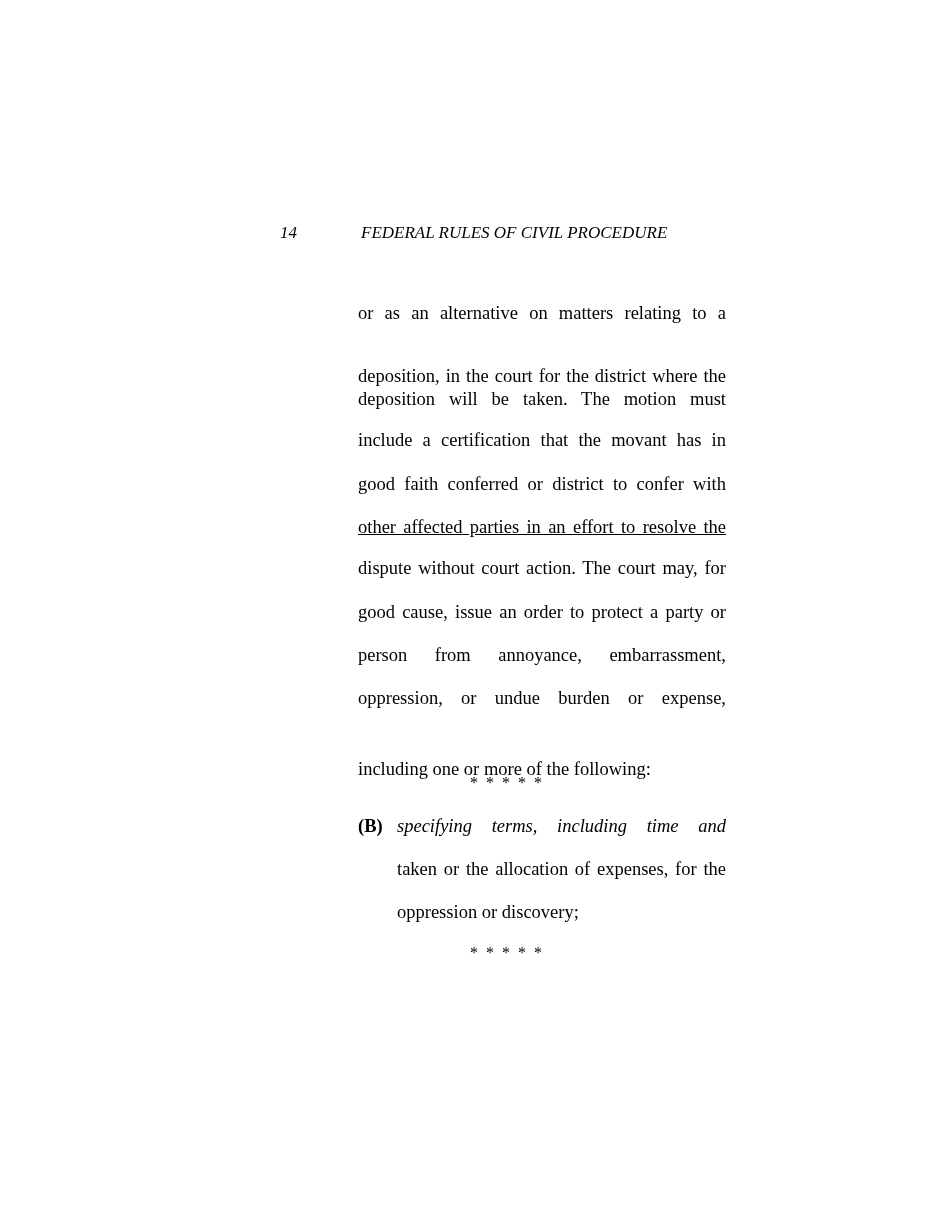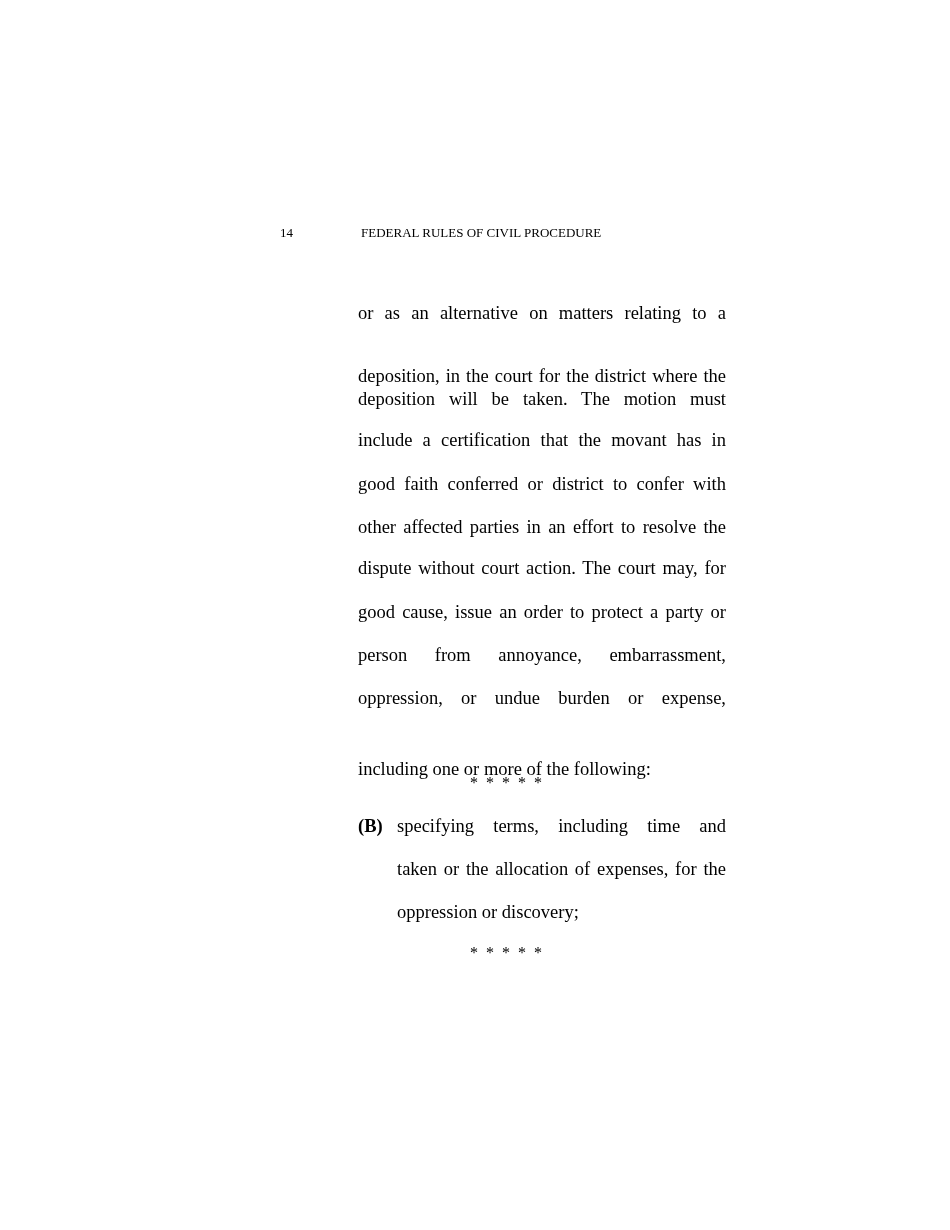--- a/index.html
+++ b/index.html
@@ -14,22 +14,23 @@
       overflow: hidden;
       font-family: "Liberation Serif", "DejaVu Serif", serif;
       color: #000000;
     }
     .page-header {
       position: absolute;
       top: 222px;
       left: 280px;
       width: 420px;
       height: 22px;
-      font-size: 13px;
+      font-size: 17px;
       line-height: 22px;
+      font-style: italic;
     }
     .page-number {
       position: absolute;
       left: 0;
       top: 0;
     }
     .running-title {
       position: absolute;
       left: 81px;
       top: 0;
@@ -86,30 +87,30 @@
   <span class="page-number">14</span>
   <span class="running-title">FEDERAL RULES OF CIVIL PROCEDURE</span>
 </div>
 
 <div class="body-text" style="top:0;">
   <div class="line" style="top:301px;">or as an alternative on matters relating to a</div>
   <div class="line" style="top:364px;">deposition, in the court for the district where the</div>
   <div class="line" style="top:387px;">deposition will be taken.  The motion must</div>
   <div class="line" style="top:428px;">include a certification that the movant has in</div>
   <div class="line" style="top:472px;">good faith conferred or district to confer with</div>
-  <div class="line" style="top:515px;">other affected parties in an effort to resolve the</div>
+  <div class="line" style="top:515px;text-decoration:underline;">other affected parties in an effort to resolve the</div>
   <div class="line" style="top:556px;">dispute without court action.  The court may, for</div>
   <div class="line" style="top:600px;">good cause, issue an order to protect a party or</div>
   <div class="line" style="top:643px;">person from annoyance, embarrassment,</div>
   <div class="line" style="top:686px;">oppression, or undue burden or expense,</div>
   <div class="line last" style="top:729px;margin-top:28px;">including one or more of the following:</div>
 </div>
 
 <div class="stars" style="top:773px;">* * * * *</div>
 
 <div class="item-label" style="top:814px;">(B)</div>
 <div class="item-text" style="top:0;">
-  <div class="line" style="top:814px;">specifying terms, including time and</div>
+  <div class="line" style="top:814px;font-style:italic;">specifying terms, including time and</div>
   <div class="line" style="top:857px;">taken or the allocation of expenses, for the</div>
   <div class="line last" style="top:900px;">oppression or discovery;</div>
 </div>
 
 <div class="stars" style="top:943px;">* * * * *</div>
 
 </body></html>

